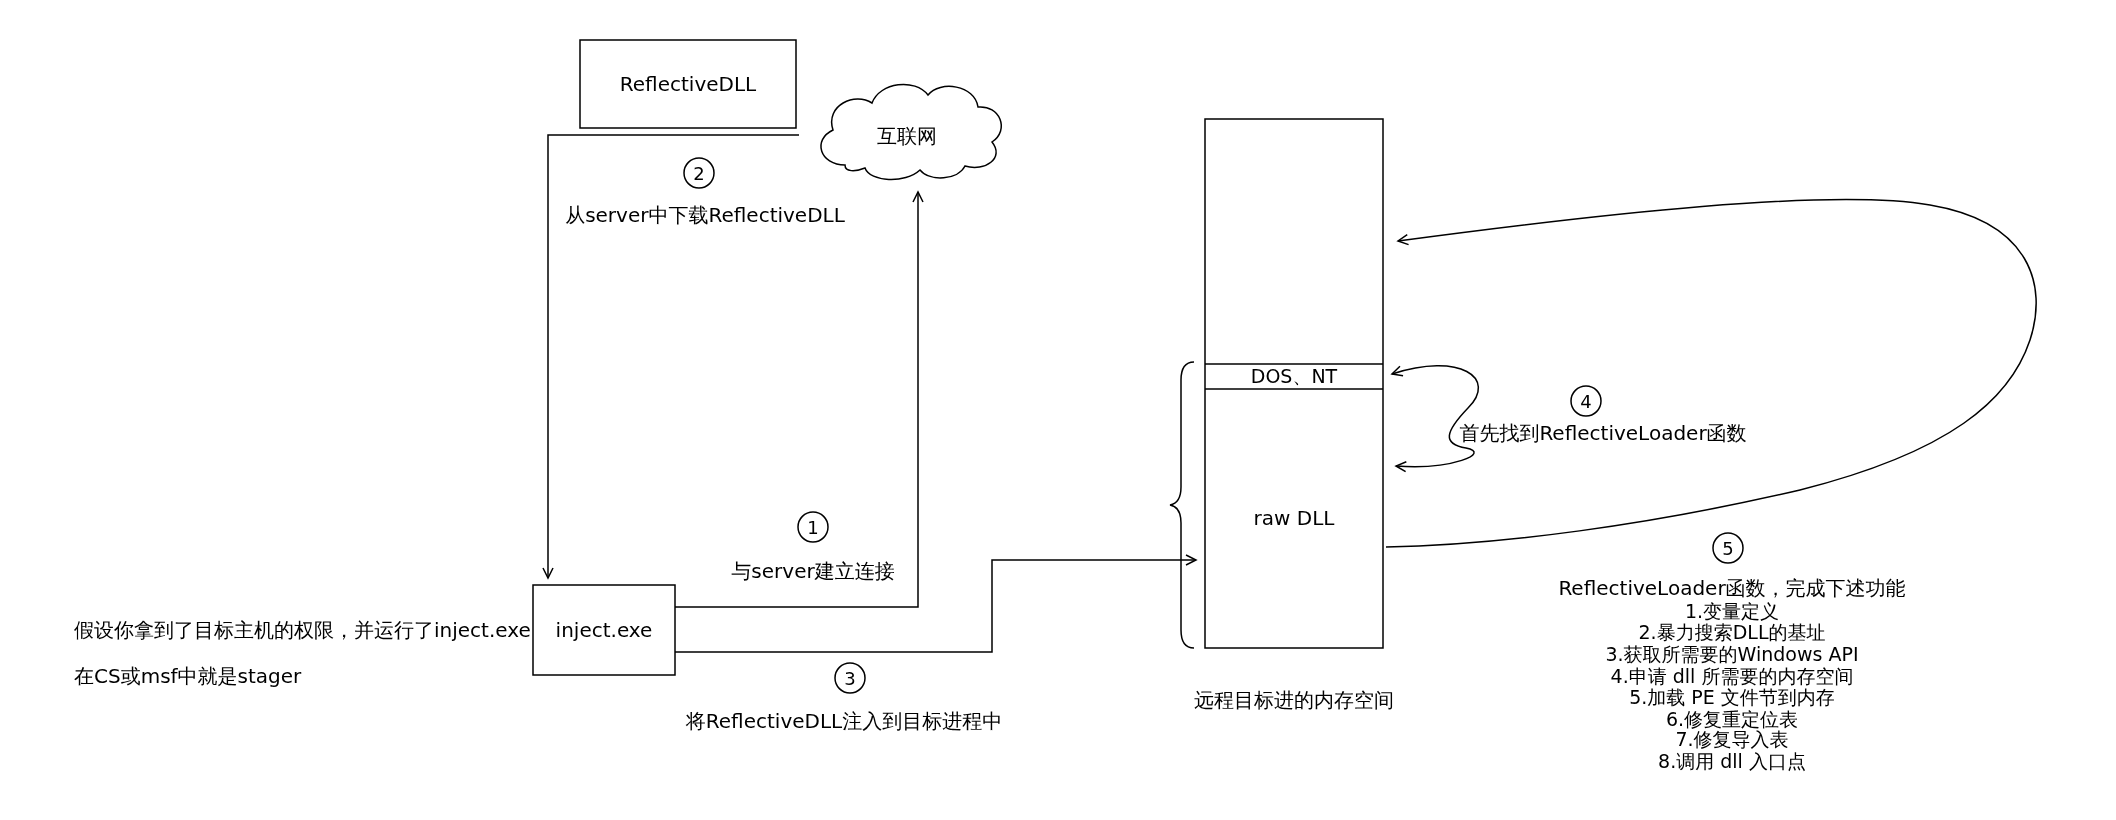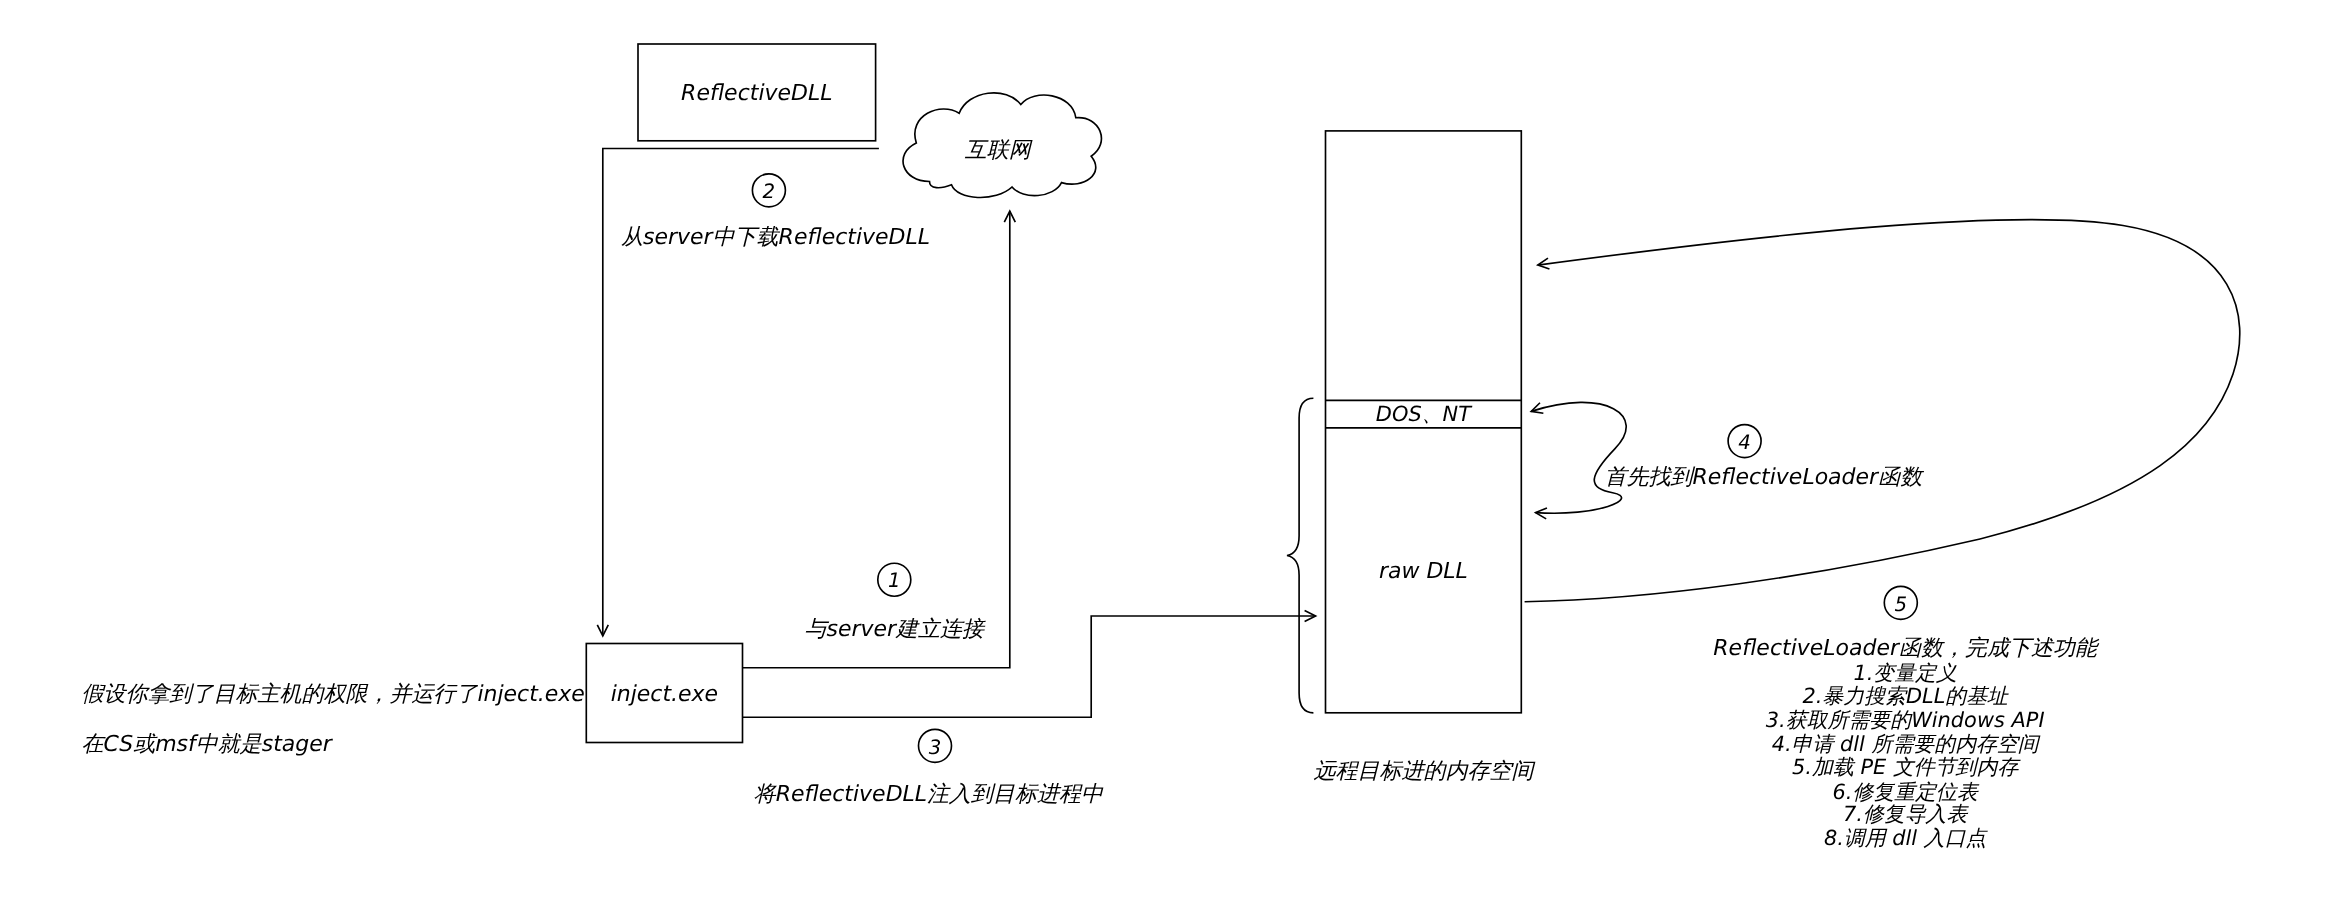--- a/index.html
+++ b/index.html
@@ -6,21 +6,20 @@
     margin: 0;
     padding: 0;
     background: #ffffff;
   }
   .canvas-wrap {
     width: 2116px;
     height: 820px;
     background: #ffffff;
     position: relative;
     overflow: hidden;
-    font-style: italic;
   }
   svg {
     display: block;
     font-family: "DejaVu Sans", "Liberation Sans", sans-serif;
   }
   .shape {
     fill: #ffffff;
     stroke: #000000;
     stroke-width: 1.5;
   }

